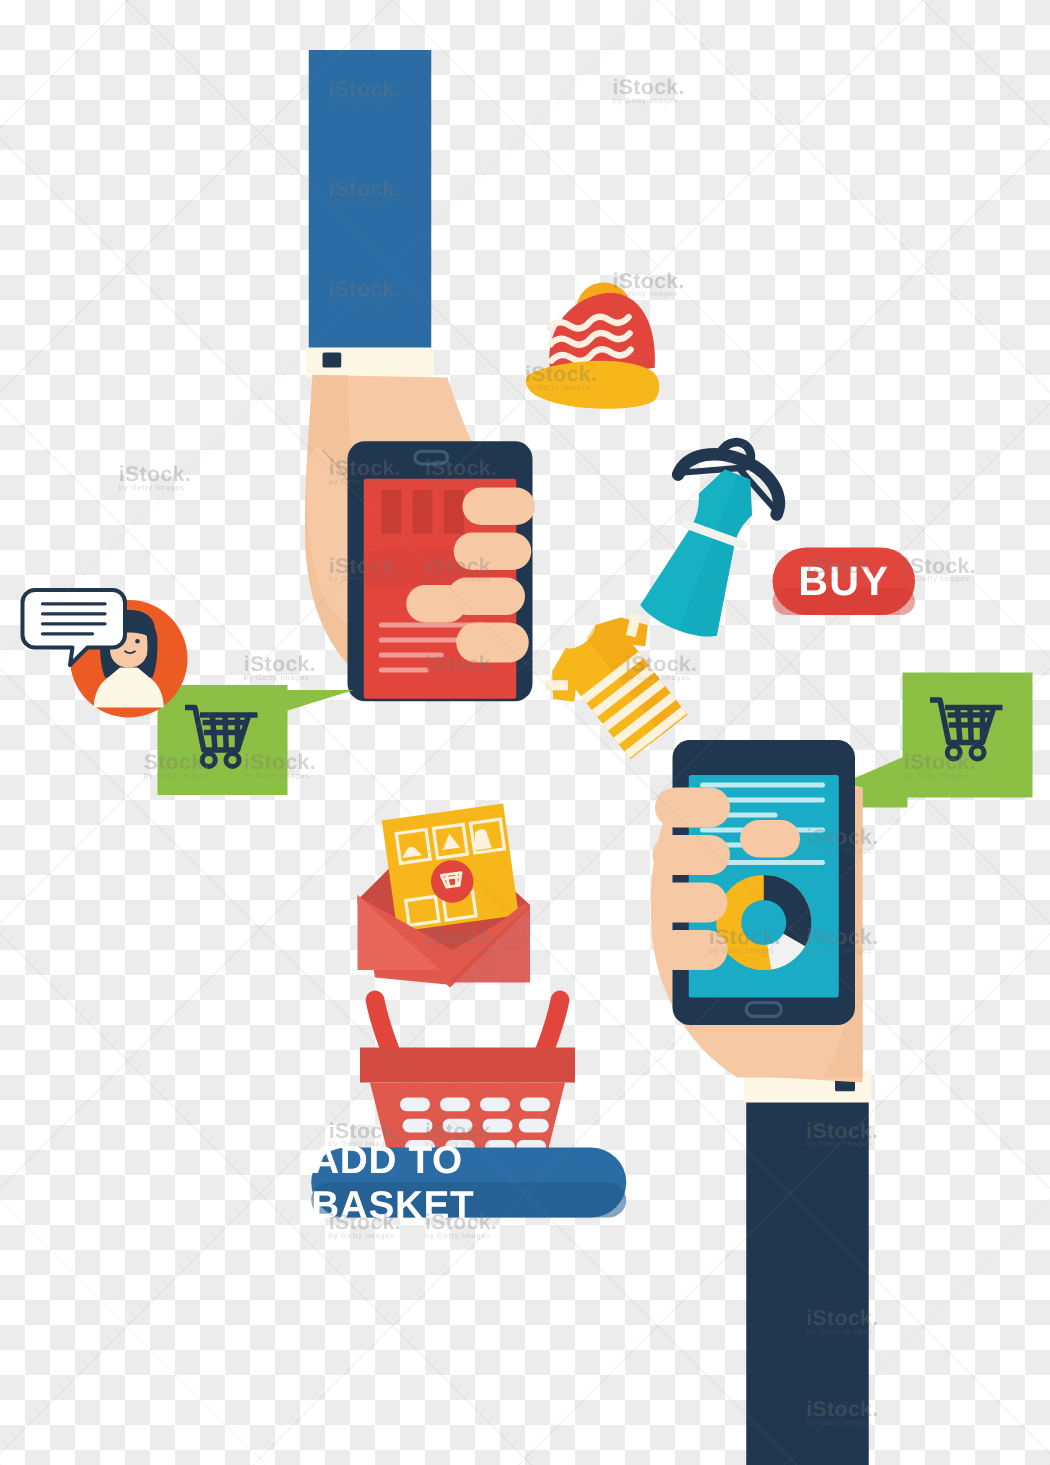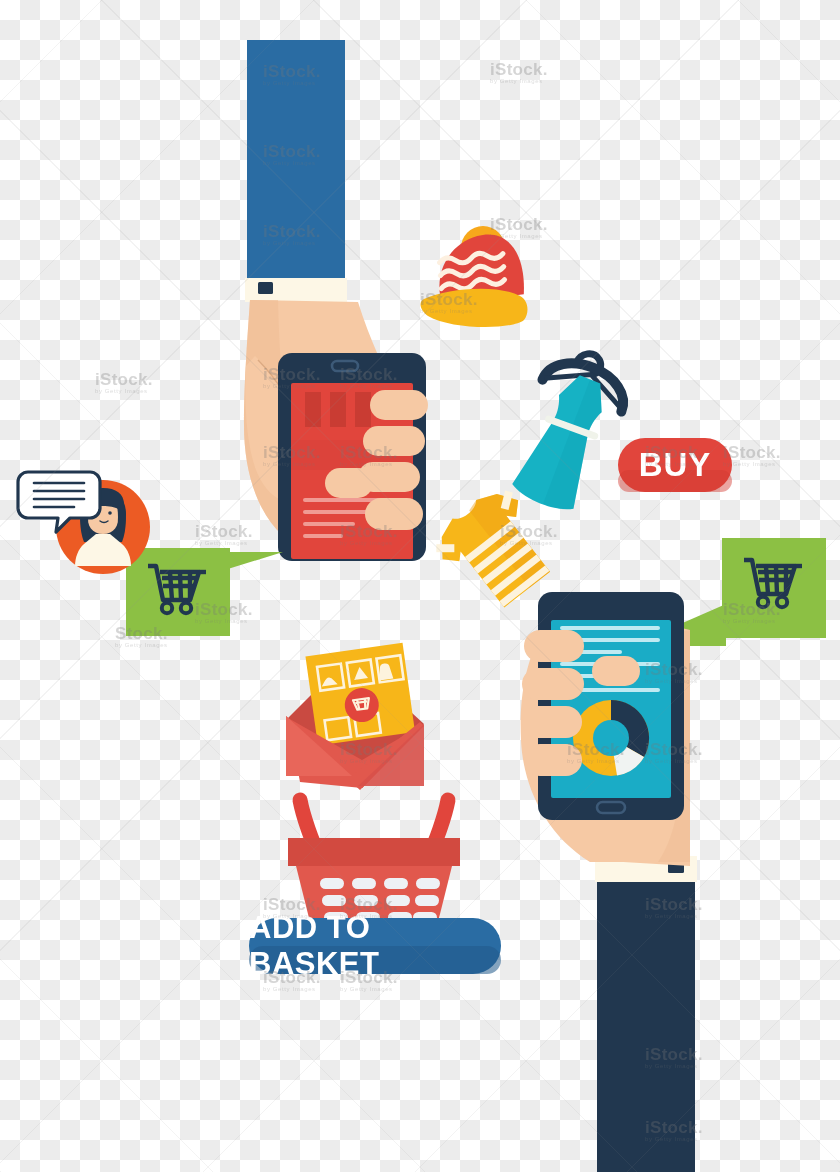--- a/index.html
+++ b/index.html
@@ -300,21 +300,21 @@
   <div class="wm" style="left:263px;top:62px;">iStock.<i>by Getty Images</i></div>
   <div class="wm" style="left:263px;top:142px;">iStock.<i>by Getty Images</i></div>
   <div class="wm" style="left:263px;top:222px;">iStock.<i>by Getty Images</i></div>
   <div class="wm" style="left:263px;top:365px;">iStock.<i>by Getty Images</i></div>
   <div class="wm" style="left:340px;top:365px;">iStock.<i>by Getty Images</i></div>
   <div class="wm" style="left:263px;top:443px;">iStock.<i>by Getty Images</i></div>
   <div class="wm" style="left:340px;top:443px;">iStock.<i>by Getty Images</i></div>
   <div class="wm" style="left:340px;top:522px;">iStock.<i>by Getty Images</i></div>
   <div class="wm" style="left:195px;top:522px;">iStock.<i>by Getty Images</i></div>
   <div class="wm" style="left:195px;top:600px;">iStock.<i>by Getty Images</i></div>
-  <div class="wm" style="left:115px;top:624px;">Stock.<i>by Getty Images</i></div>
+  <div class="wm" style="left:115px;top:600px;">Stock.<i>by Getty Images</i></div>
   <div class="wm" style="left:500px;top:522px;">iStock.<i>by Getty Images</i></div>
   <div class="wm" style="left:645px;top:443px;">iStock.<i>by Getty Images</i></div>
   <div class="wm" style="left:723px;top:443px;">iStock.<i>by Getty Images</i></div>
   <div class="wm" style="left:723px;top:600px;">iStock.<i>by Getty Images</i></div>
   <div class="wm" style="left:645px;top:660px;">iStock.<i>by Getty Images</i></div>
   <div class="wm" style="left:645px;top:740px;">iStock.<i>by Getty Images</i></div>
   <div class="wm" style="left:567px;top:740px;">iStock.<i>by Getty Images</i></div>
   <div class="wm" style="left:340px;top:740px;">iStock.<i>by Getty Images</i></div>
   <div class="wm" style="left:340px;top:895px;">iStock.<i>by Getty Images</i></div>
   <div class="wm" style="left:263px;top:895px;">iStock.<i>by Getty Images</i></div>

